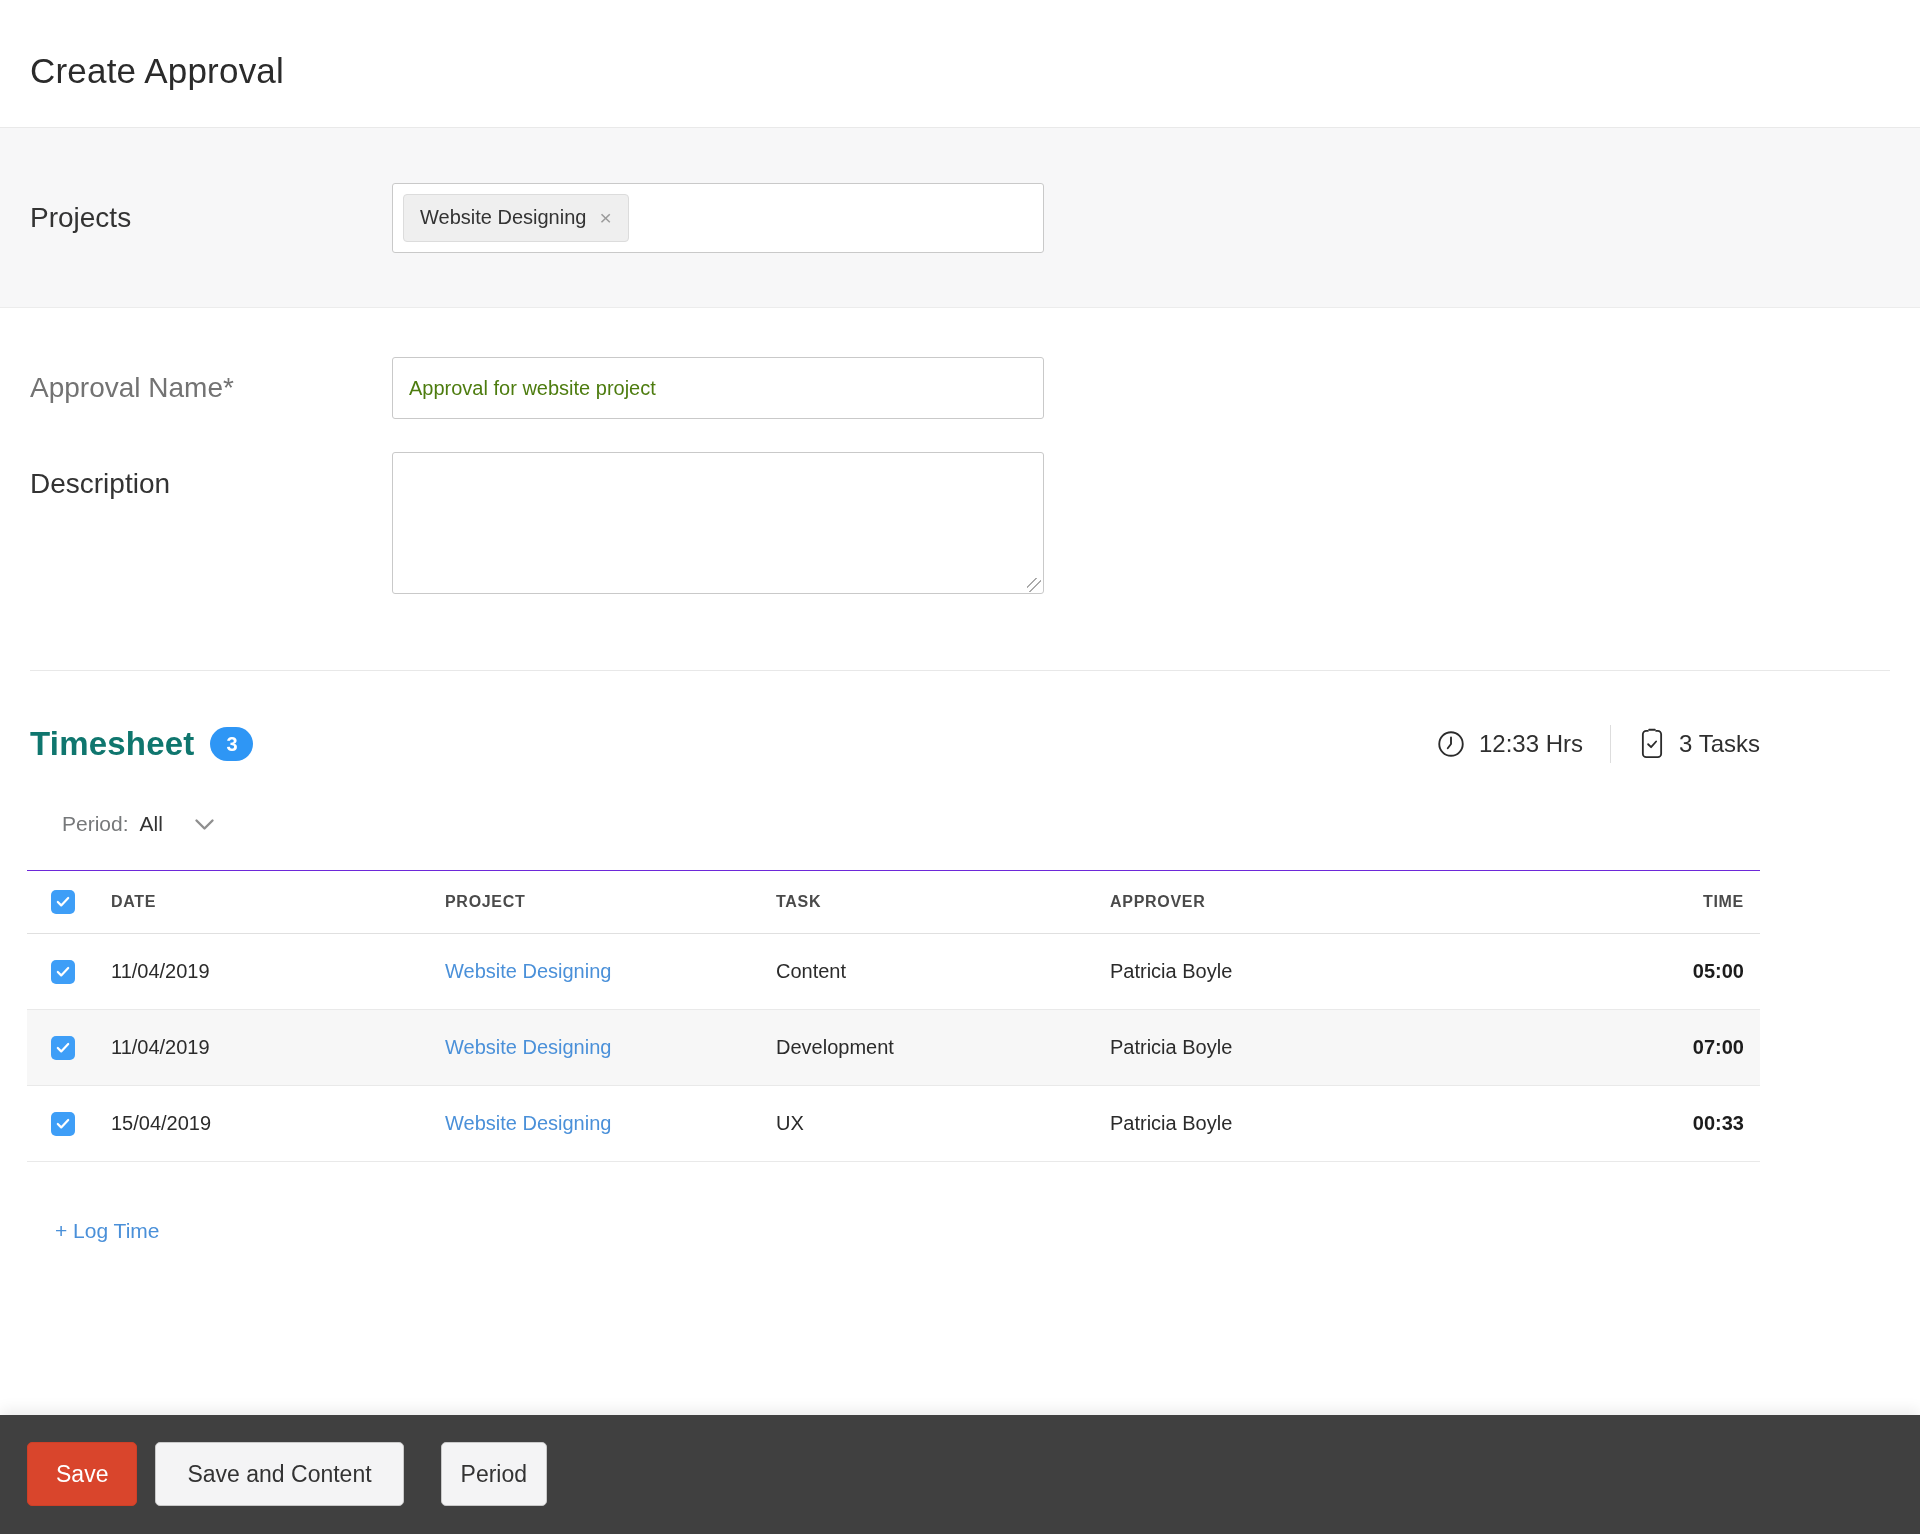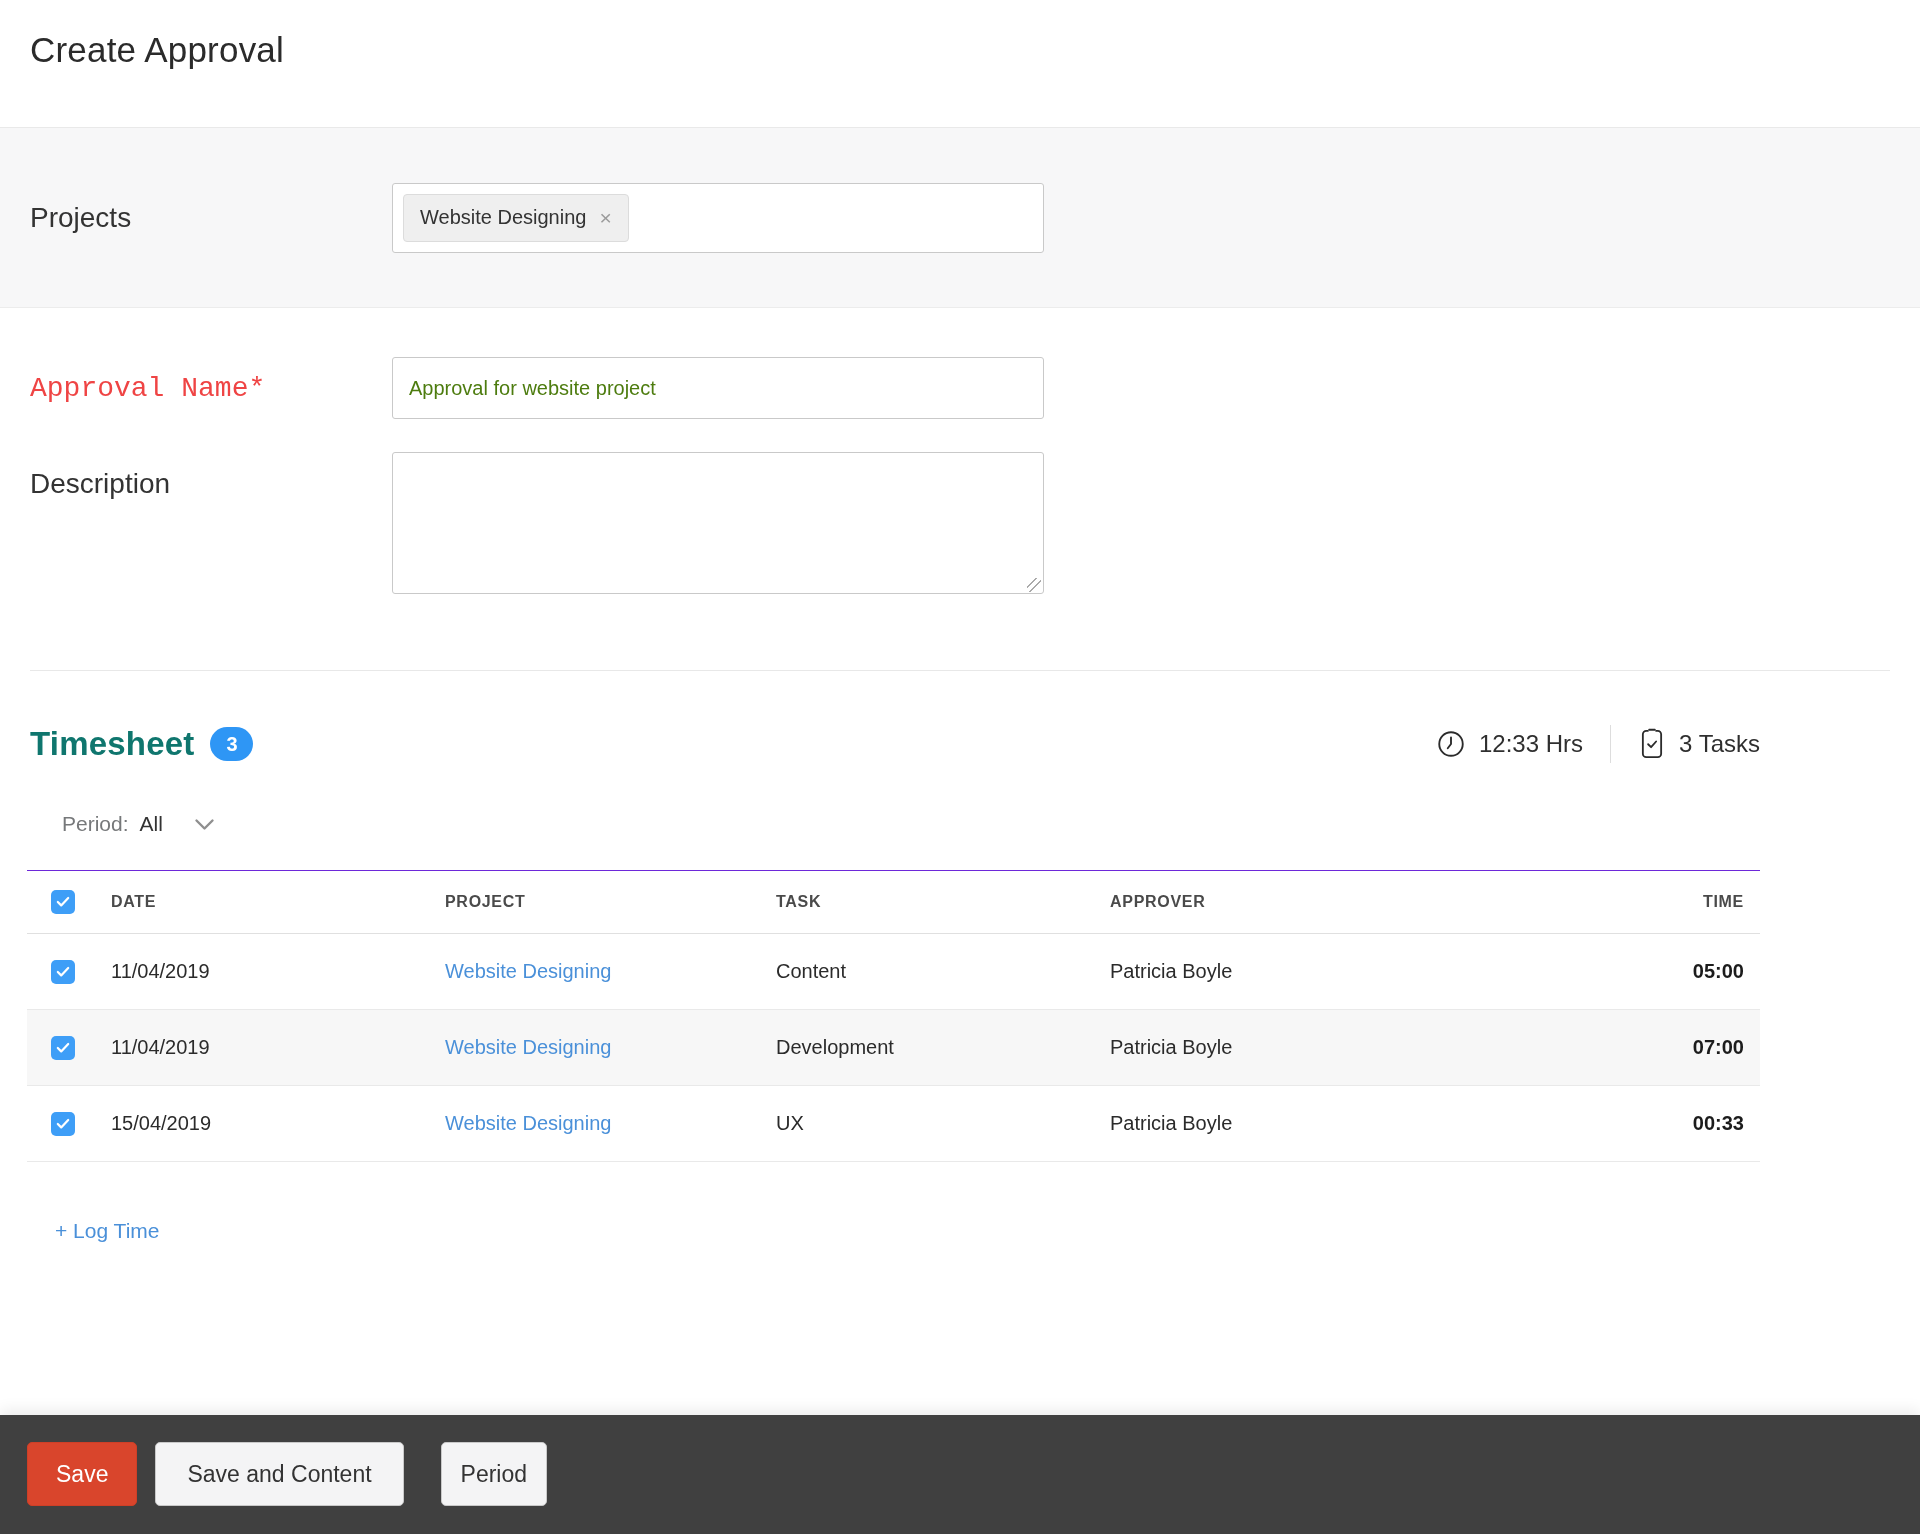--- a/index.html
+++ b/index.html
@@ -3,21 +3,21 @@
 <meta charset="utf-8">
 <style>
   html,body{margin:0;padding:0;}
   body{
     width:1920px;height:1534px;position:relative;overflow:hidden;
     background:#ffffff;color:#333;
     font-family:"Liberation Sans", sans-serif;
     -webkit-font-smoothing:antialiased;
   }
   
-  .titlebar{height:127px;box-sizing:border-box;padding:30px 30px 0;}
+  .titlebar{height:127px;box-sizing:border-box;padding:51px 30px 0;}
   .titlebar h1{margin:0;font-size:35px;font-weight:400;color:#2b2b2b;letter-spacing:.2px;}
 
   
   .projects-band{
     height:181px;background:#f7f7f8;
     border-top:1px solid #e9e9e9;border-bottom:1px solid #ececec;
     box-sizing:border-box;display:flex;align-items:center;padding:0 30px;
   }
   .field-label{width:362px;font-size:28px;color:#333;flex:none;}
   .multiselect{
@@ -30,21 +30,21 @@
     height:46px;padding:0 16px;display:flex;align-items:center;
     font-size:20px;color:#333;white-space:nowrap;
   }
   .tag .x{margin-left:13px;color:#9b9b9b;font-size:21px;line-height:1;cursor:pointer;}
 
   
   .form-section{padding:49px 30px 0;}
   .form-row{display:flex;align-items:center;}
   .form-row.top{align-items:flex-start;margin-top:33px;}
   .form-row.top .field-label{padding-top:16px;}
-  .required{color:#ef4444;font-family:Liberation Mono, monospace;}
+  .required{color:#737373;}
   .text-input{
     width:652px;height:62px;box-sizing:border-box;border:1px solid #c9c9c9;border-radius:3px;
     font-size:20px;color:#4d7c0f;padding:0 16px;font-family:"Liberation Sans",sans-serif;outline:none;background:#fff;
   }
   .ta-wrap{position:relative;width:652px;}
   .textarea{
     width:652px;height:142px;box-sizing:border-box;border:1px solid #c9c9c9;border-radius:3px;
     resize:none;font-size:20px;color:#555;padding:12px 16px;font-family:"Liberation Sans",sans-serif;outline:none;background:#fff;
   }
   .resize-grip{

